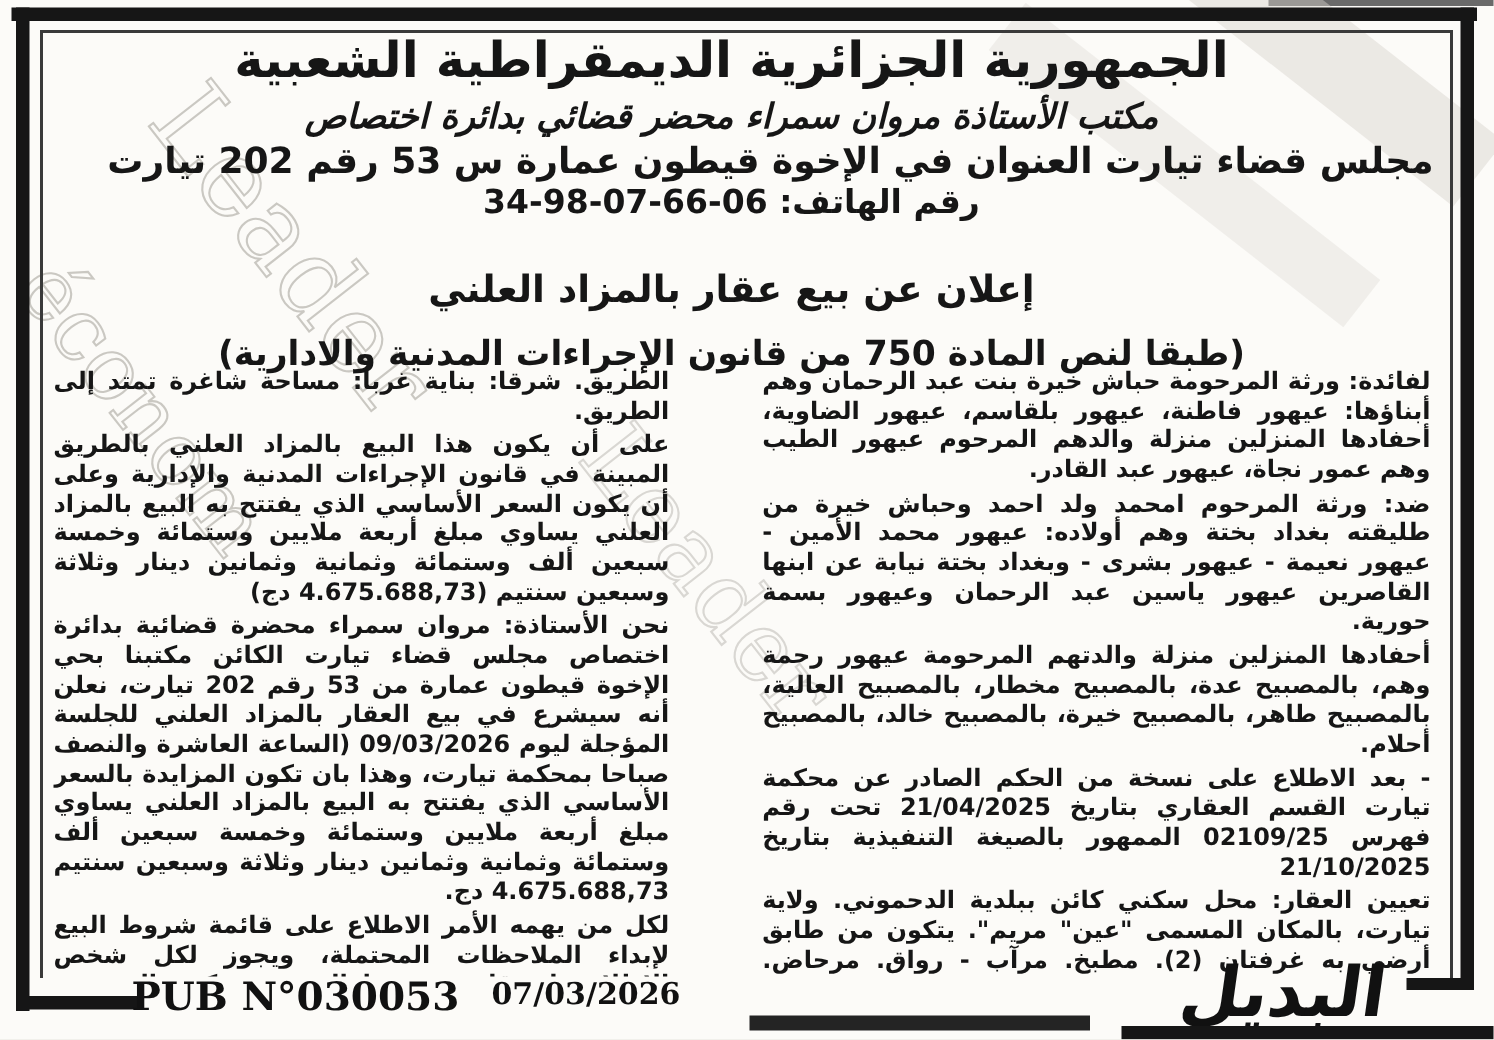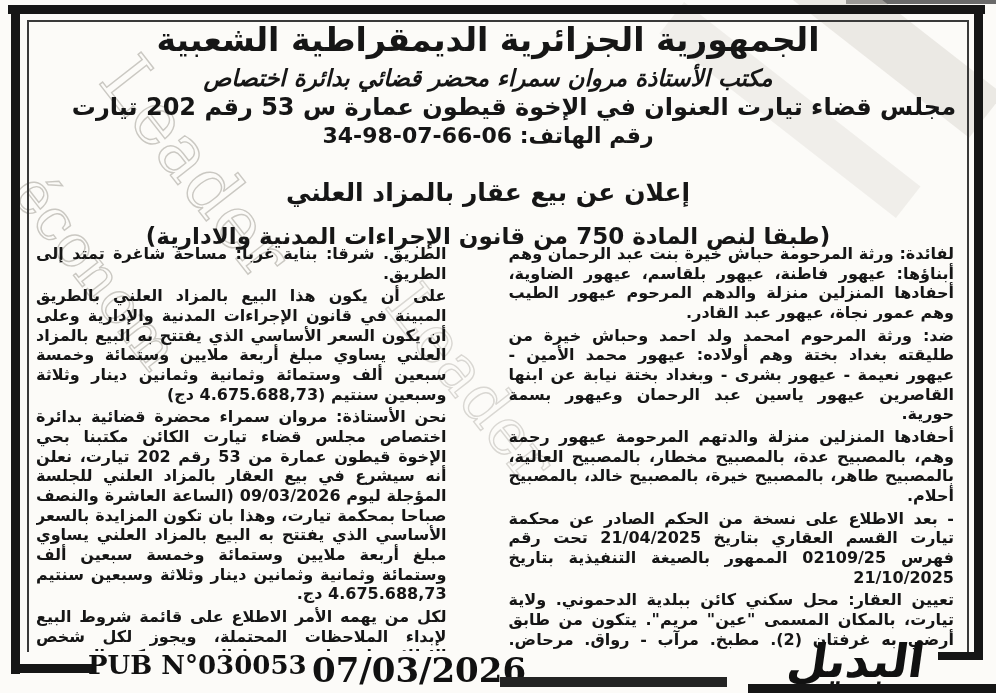--- a/index.html
+++ b/index.html
@@ -62,22 +62,22 @@
     margin:0 0 3px;
     font-size:16px;line-height:1.23;font-weight:700;
   }
   
   .f-pub{
     position:absolute;left:88px;top:650px;
     font-family:"DejaVu Serif",serif;font-weight:700;font-size:26px;
     direction:ltr;color:#111;
   }
   .f-date{
-    position:absolute;left:312px;top:650px;
-    font-family:"DejaVu Serif",serif;font-weight:700;font-size:34px;
+    position:absolute;left:328px;top:650px;
+    font-family:"DejaVu Serif",serif;font-weight:700;font-size:20px;
     direction:ltr;color:#111;
   }
   .f-paper{
     position:absolute;left:756px;top:634px;width:200px;
     font-size:46px;font-weight:800;text-align:center;
     transform:skewX(-8deg);
     letter-spacing:2px;
     color:#111;
   }
 </style>

